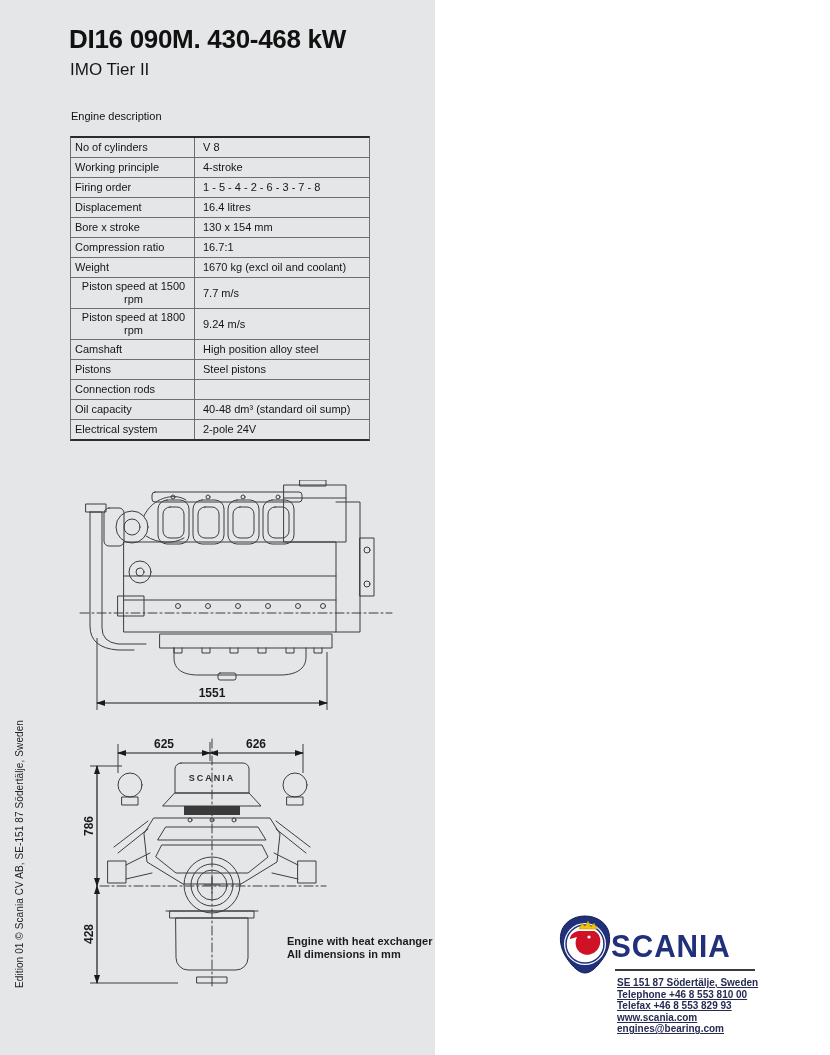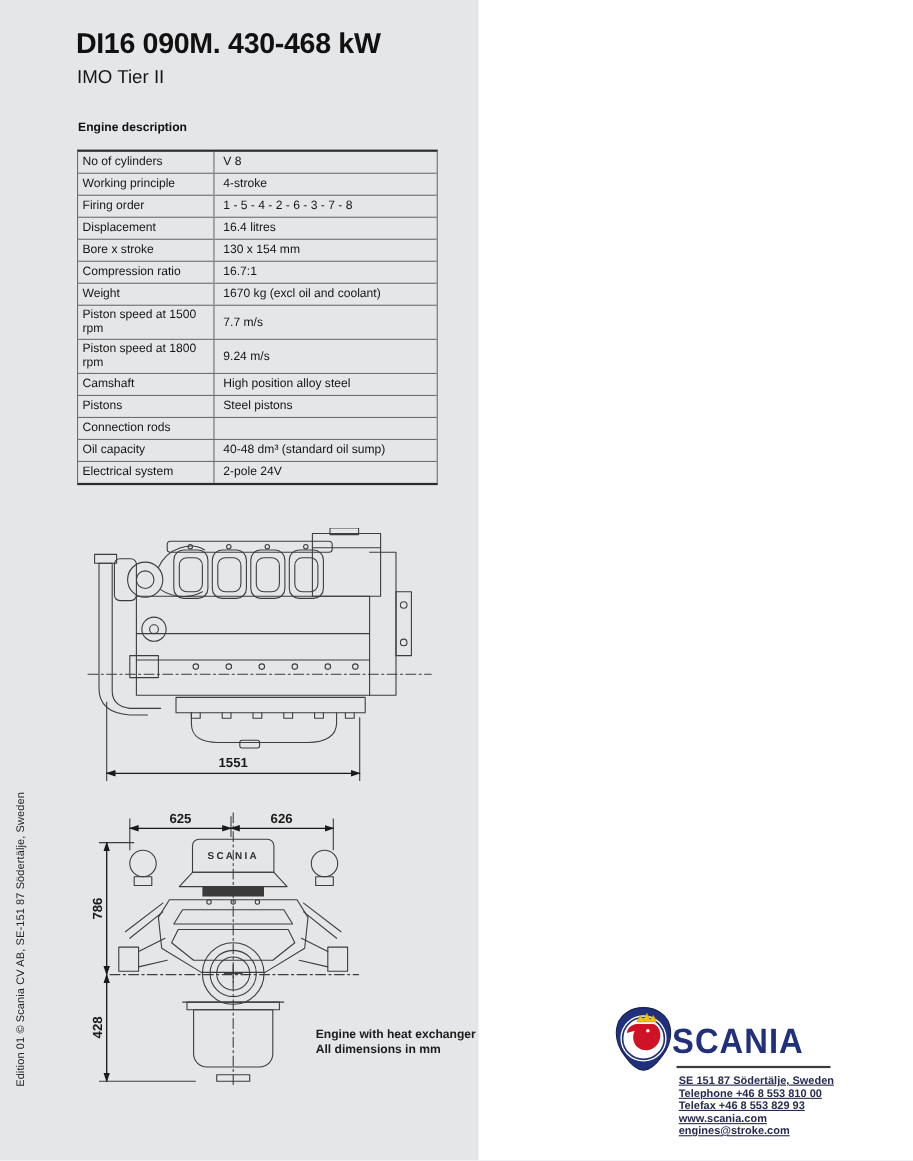--- a/index.html
+++ b/index.html
@@ -8,27 +8,28 @@
     font-family:"Liberation Sans","DejaVu Sans",sans-serif;
     color:#161616;overflow:hidden;
   }
   .gray-panel{position:absolute;left:0;top:0;width:435px;height:1055px;background:#e5e6e8;}
   .edition-note{
     position:absolute;left:14px;top:988px;transform-origin:0 0;transform:rotate(-90deg);
     white-space:nowrap;font-size:10px;color:#232323;letter-spacing:0.1px;
   }
   .doc-title{position:absolute;left:69px;top:24px;font-size:26px;font-weight:700;letter-spacing:-0.3px;color:#111;text-align:center;}
   .doc-subtitle{position:absolute;left:70px;top:60px;font-size:17px;font-weight:400;color:#161616;}
-  .section-heading{position:absolute;left:71px;top:110px;font-size:11px;font-weight:700;color:#111;}
+  .section-heading{position:absolute;left:71px;top:110px;font-size:11px;font-weight:400;color:#111;}
 
   .spec-table{
-    position:absolute;left:70px;top:136px;width:328px;
+    position:absolute;left:70px;top:136px;width:300px;
     border-top:2px solid #2b2b2b;border-bottom:2px solid #2b2b2b;
     border-left:1px solid #6e6e6e;border-right:1px solid #6e6e6e;
     box-sizing:border-box;
+    text-align:center;
   }
   .spec-row{display:flex;border-bottom:1px solid #6e6e6e;}
   .spec-row:last-child{border-bottom:none;}
   .cell{font-size:11px;line-height:13px;display:flex;align-items:center;min-height:19px;color:#151515;box-sizing:border-box;}
   .cell.label{width:124px;flex:none;padding:2px 2px 2px 4px;border-right:1px solid #6e6e6e;}
   .cell.value{flex:1;padding:2px 2px 2px 8px;white-space:pre-line;}
   .spec-row.tall .cell{min-height:35px;line-height:15px;}
 
   .drawing{position:absolute;}
   .side-view{left:78px;top:480px;width:322px;height:235px;}
@@ -275,14 +276,14 @@
 </svg>
 
 <div class="wordmark">SCANIA</div>
 <div class="footer-rule"></div>
 
 <div class="address">
   <div>SE 151 87  Södertälje, Sweden</div>
   <div>Telephone +46 8 553 810 00</div>
   <div>Telefax +46 8 553 829 93</div>
   <div>www.scania.com</div>
-  <div>engines@stroke.com</div>
+  <div>engines@bearing.com</div>
 </div>
 
 </body></html>

